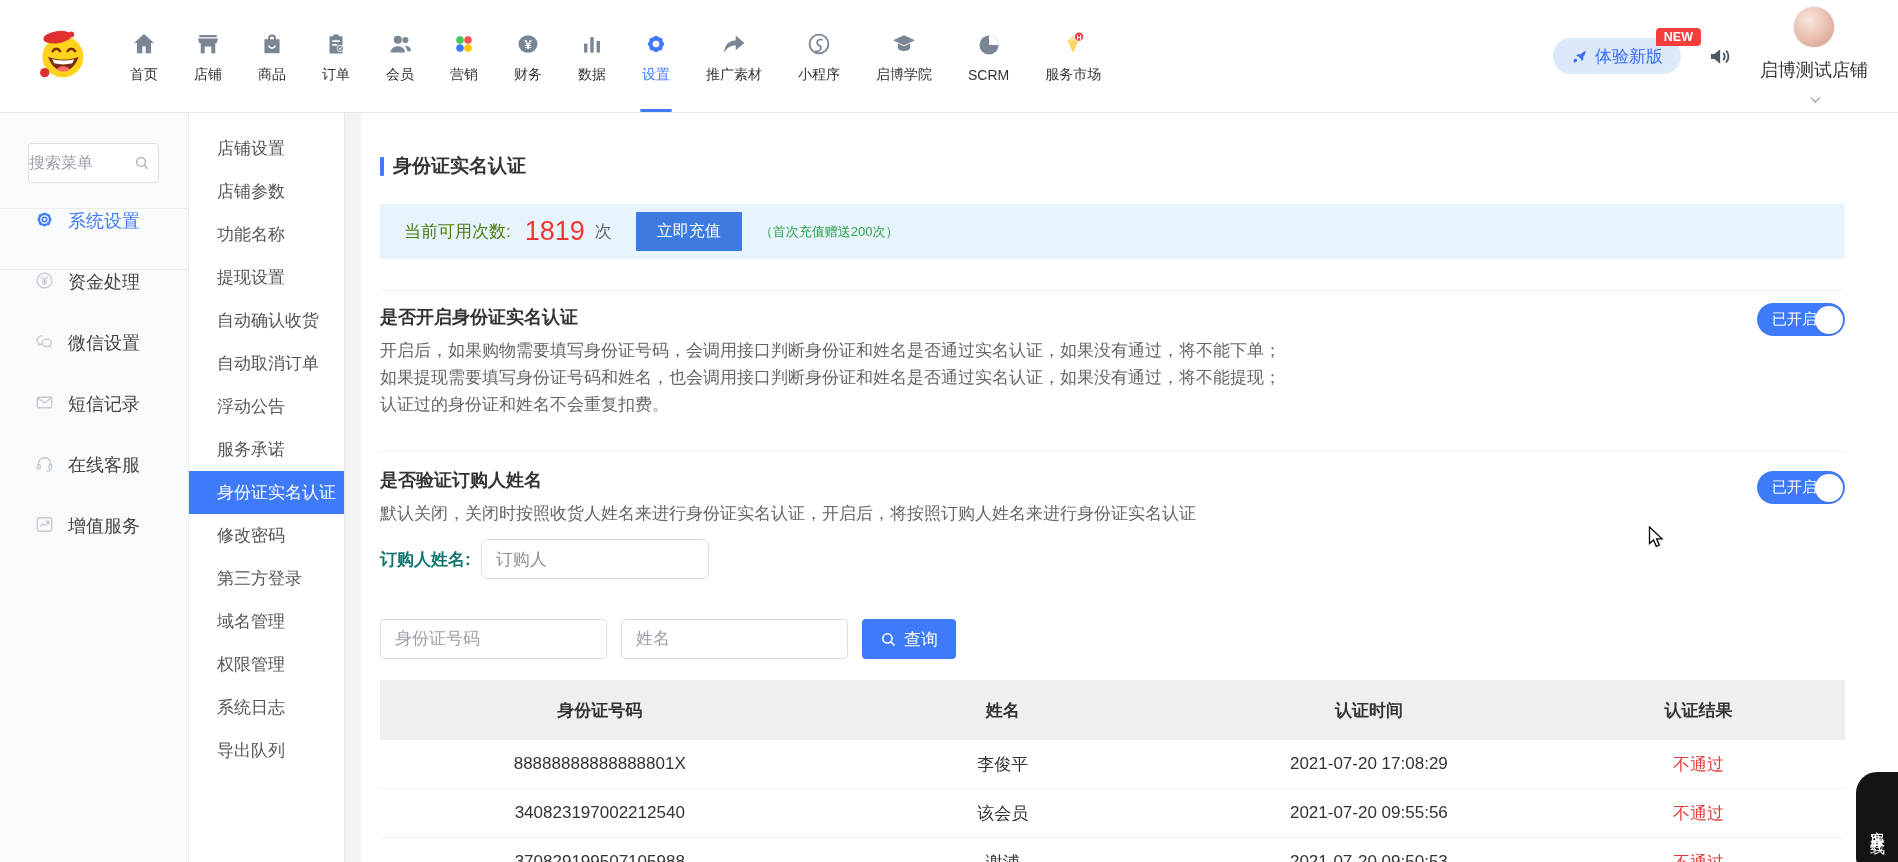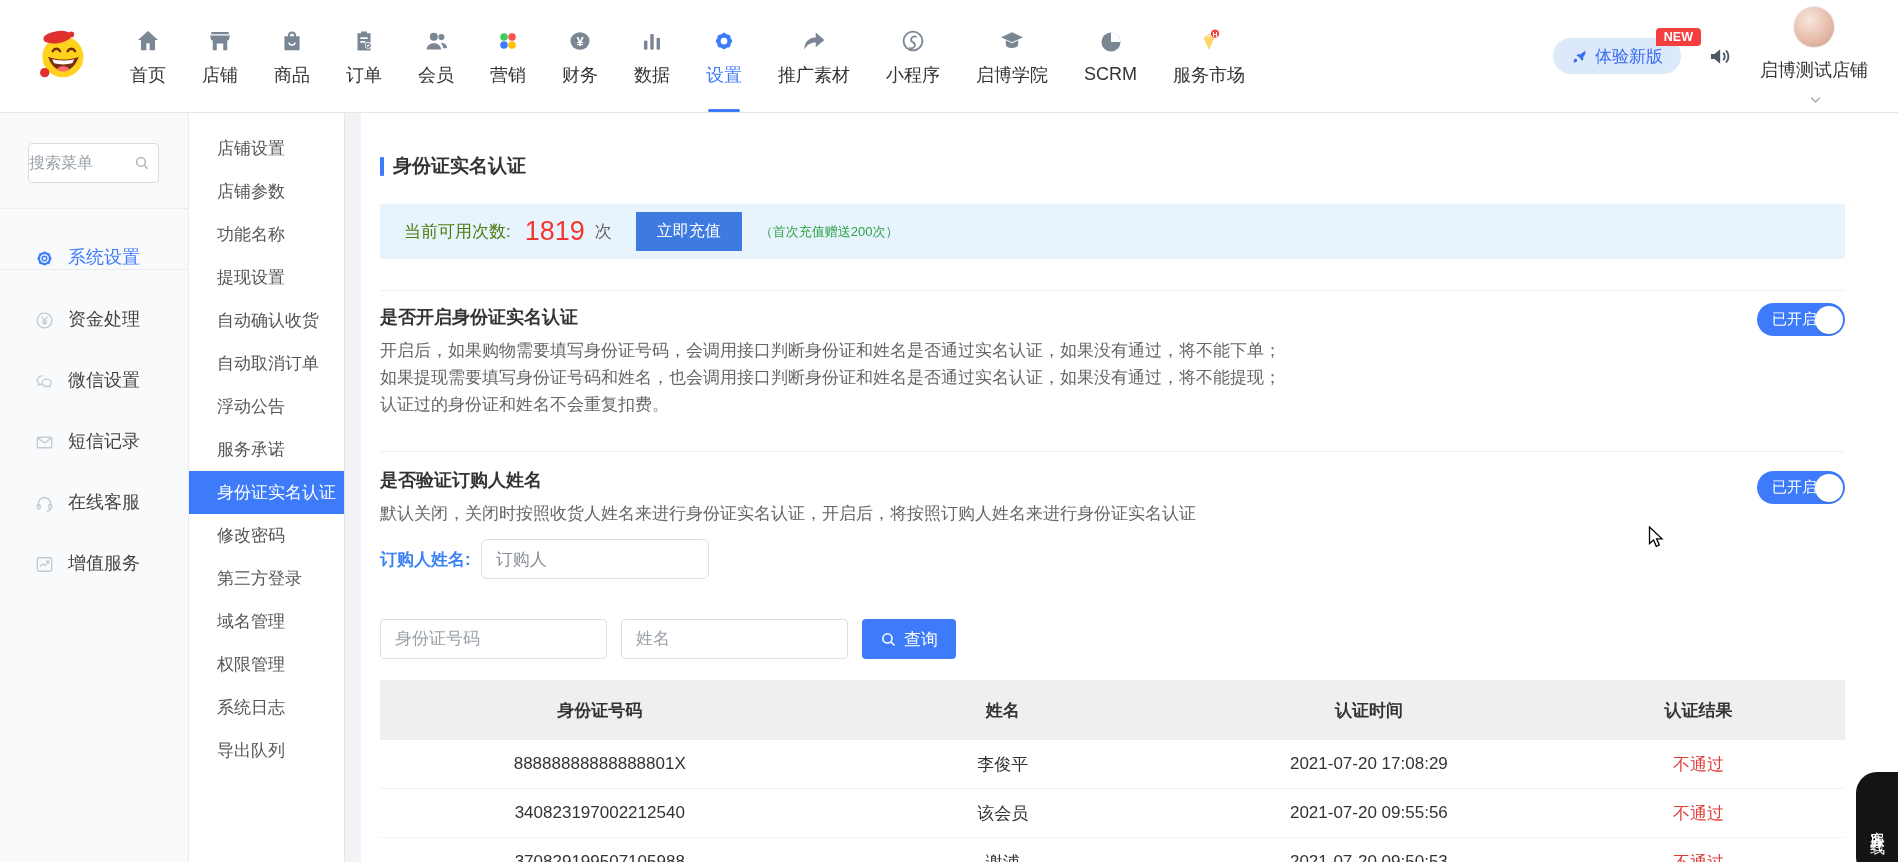--- a/index.html
+++ b/index.html
@@ -5,21 +5,21 @@
   * { margin:0; padding:0; box-sizing:border-box; }
   html,body { width:1898px; height:862px; overflow:hidden; }
   body { font-family:"Liberation Sans","DejaVu Sans",sans-serif; background:#fff; position:relative; color:#333; }
 
   
   .topbar { height:113px; background:#fff; border-bottom:1px solid #e7e7e7; display:flex; align-items:center; padding:0 30px 0 34px; }
   .logo { margin-right:40px; flex:0 0 auto; }
   .nav-items { display:flex; gap:36px; height:100%; align-items:stretch; }
   .nav-item { display:flex; flex-direction:column; align-items:center; justify-content:center; cursor:pointer; position:relative; }
   .nav-ico { height:30px; display:flex; align-items:center; justify-content:center; color:#7b8695; }
-  .nav-label { font-size:18px; color:#333; margin-top:7px; white-space:nowrap; }
+  .nav-label { font-size:14px; color:#333; margin-top:7px; white-space:nowrap; }
   .nav-item.active .nav-ico { color:#3e7bfa; }
   .nav-item.active .nav-label { color:#3e7bfa; }
   .nav-item.active::after { content:""; position:absolute; bottom:0; left:50%; transform:translateX(-50%); width:32px; height:3px; background:#3e7bfa; border-radius:2px; }
 
   .top-right { margin-left:auto; display:flex; align-items:center; gap:26px; }
   .try-new { position:relative; background:#dce9fb; color:#3a6ef0; border:none; border-radius:18px; height:36px; padding:0 18px; font-size:17px; display:flex; align-items:center; gap:7px; cursor:pointer; font-family:inherit; }
   .new-badge { position:absolute; top:-10px; right:-20px; background:#f53f3f; color:#fff; font-size:12.5px; font-weight:bold; padding:2px 8px; border-radius:4px 4px 4px 0; }
   .speaker { color:#4d5866; display:flex; cursor:pointer; }
   .account { display:flex; align-items:center; gap:10px; cursor:pointer;flex-direction:column; }
   .avatar { width:42px; height:42px; border-radius:50%; background:radial-gradient(circle at 38% 32%, #f8e6de 0%, #e7bcab 55%, #d09a88 100%); border:1px solid #eee; }
@@ -28,21 +28,21 @@
 
   
   .body-row { display:flex; height:749px; }
 
   
   .sidebar1 { width:189px; background:#f9fafb; border-right:1px solid #ebebeb; flex:0 0 auto; }
   .search-wrap { padding:30px 15px 25px 28px; border-bottom:1px solid #ececec; position:relative; }
   .menu-search { width:131px; height:40px; border:1px solid #ddd; border-radius:4px; background:#fff; text-align:left; font-size:16px; color:#666; outline:none; font-family:inherit; }
   .menu-search::placeholder { color:#9aa1a9; }
   .search-wrap .s-ico { position:absolute; right:38px; top:42px; color:#a6adb5; pointer-events:none; }
-  .sb1-item { height:61px; display:flex; align-items:flex-end; padding-left:33px; gap:13px; font-size:18px; color:#444; cursor:pointer; }
+  .sb1-item { height:61px; display:flex; align-items:flex-start; padding-left:33px; gap:13px; font-size:18px; color:#444; cursor:pointer; }
   .sb1-ico { color:#c3cad2; display:flex; width:22px; justify-content:center; }
   .sb1-item.active { color:#3e7bfa; border-bottom:1px solid #ececec; }
   .sb1-item.active .sb1-ico { color:#3e7bfa; }
 
   
   .sidebar2 { width:156px; background:#fff; border-right:1px solid #e6e6e6; padding-top:14px; flex:0 0 auto; }
   .sb2-item { height:43px; line-height:43px; padding-left:28px; font-size:17px; color:#555; cursor:pointer; white-space:nowrap; }
   .sb2-item.active { background:#3e7bfa; color:#fff; }
 
   
@@ -62,21 +62,21 @@
 
   .section { border-top:1px solid #eef0f2; margin-top:31px; padding-top:14px; position:relative; }
   .sec-title { font-size:18px; font-weight:bold; color:#333; }
   .sec-desc { margin-top:8px; font-size:17px; color:#666; line-height:27px; }
   .toggle { position:absolute; right:0; top:12px; width:88px; height:33px; border-radius:17px; background:#3e7bfa; display:flex; align-items:center; padding-left:15px; color:#fff; font-size:15px; cursor:pointer; }
   .toggle .knob { position:absolute; right:2.5px; top:2.5px; width:28px; height:28px; border-radius:50%; background:#fff; box-shadow:0 1px 2px rgba(0,0,0,.15); }
   .section2 { margin-top:33px; padding-top:16px; }
   .section2 .toggle { top:19px; }
 
   .field-row { margin-top:12px; display:flex; align-items:center; }
-  .field-label { font-size:17px; font-weight:bold; color:#3b82f6; margin-right:10px; }
+  .field-label { font-size:17px; font-weight:bold; color:#0f766e; margin-right:10px; }
   .field-input { width:228px; height:40px; border:1px solid #dcdfe6; border-radius:6px; padding:0 14px; font-size:17px; color:#8a8f97; outline:none; font-family:inherit; }
 
   .search-row { margin-top:40px; display:flex; align-items:center; gap:14px; }
   .q-input { width:227px; height:40px; border:1px solid #dcdfe6; border-radius:4px; padding:0 14px; font-size:17px; color:#333; outline:none; font-family:inherit; }
   .q-input::placeholder { color:#9aa1a9; }
   .q-btn { height:40px; padding:0 18px; background:#3e7bfa; color:#fff; border:none; border-radius:4px; font-size:17px; display:flex; align-items:center; gap:7px; cursor:pointer; font-family:inherit;text-align:center; }
 
   .table { margin-top:21px; }
   .t-row { display:grid; grid-template-columns:30% 25% 25% 20%; align-items:center; text-align:center; }
   .t-head { background:#efefef; height:60px; font-weight:bold; font-size:17px; color:#333; }

